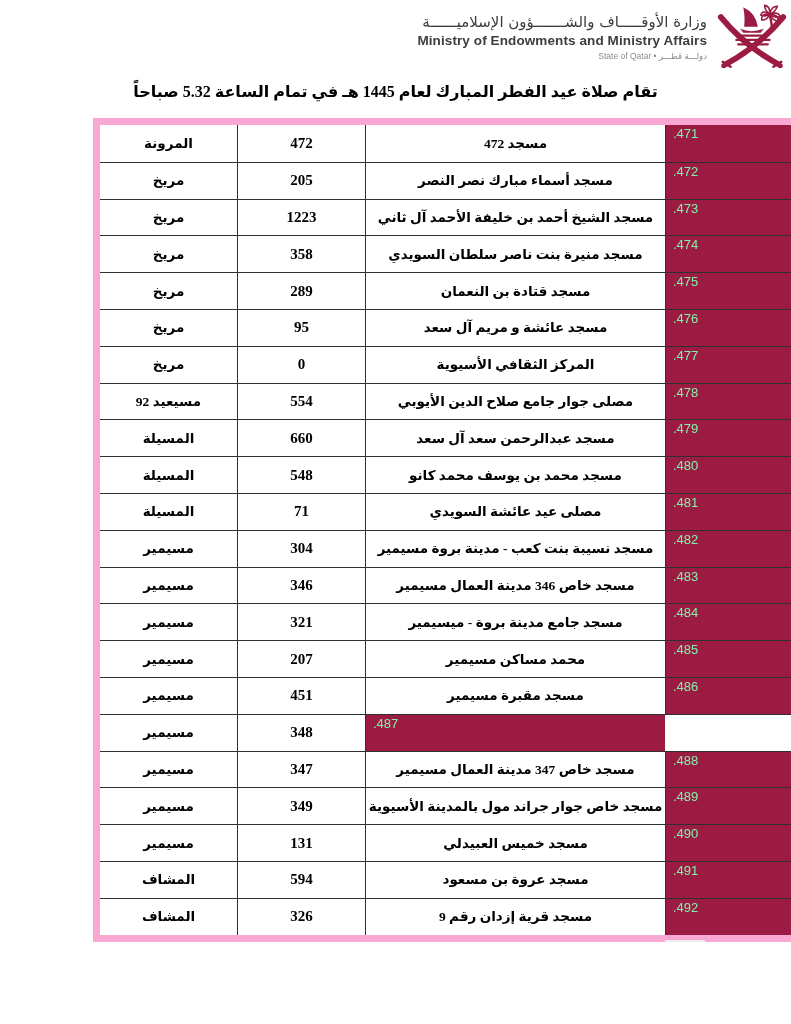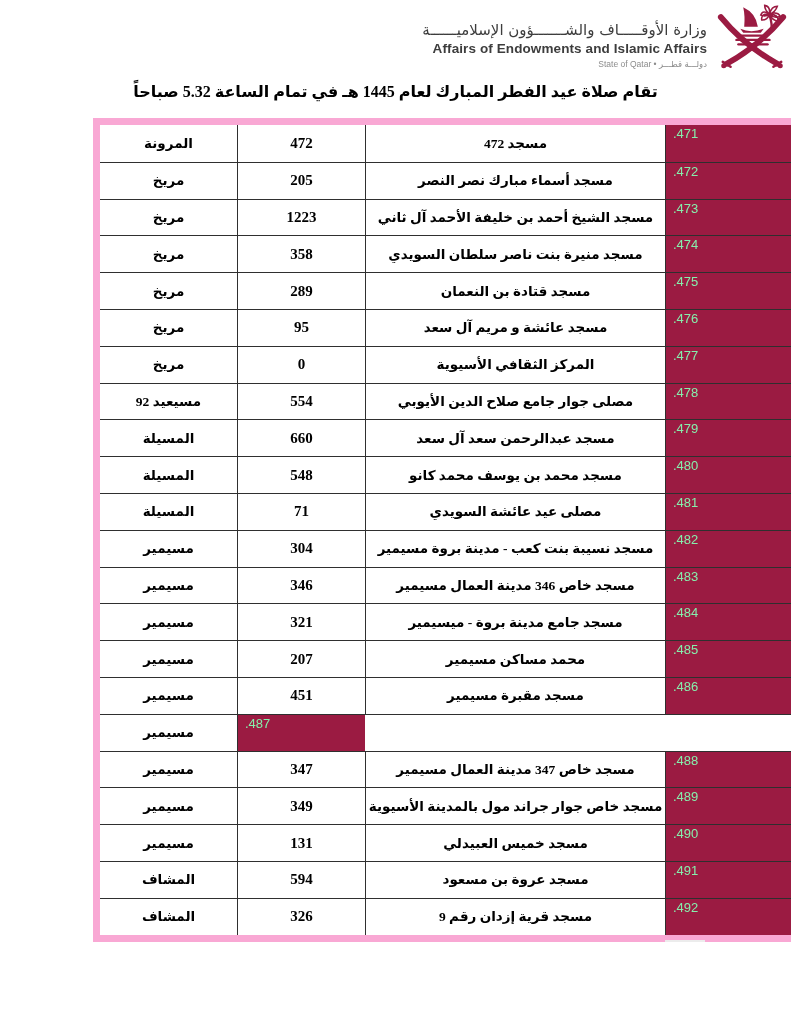--- a/index.html
+++ b/index.html
@@ -8,21 +8,20 @@
     position:relative;
     width:791px;height:1024px;
     background:#ffffff;
     overflow:hidden;
   }
 
   
   .ministry-block{
     position:absolute;top:13px;right:84px;
     text-align:right;
-    margin-top:8px;
   }
   .ministry-ar{
     font-family:"DejaVu Sans","Liberation Sans",sans-serif;
     font-size:15px;line-height:19px;color:#3d3d3d;
     direction:rtl;
   }
   .ministry-en{
     font-family:"Liberation Sans",sans-serif;
     font-size:13.5px;line-height:17px;font-weight:bold;color:#3d3d3d;
     letter-spacing:.1px;
@@ -84,21 +83,21 @@
     background:#ececec;
   }
 </style>
 </head>
 <body>
 
 <div class="page">
 
   <div class="ministry-block">
     <div class="ministry-ar">وزارة الأوقـــــاف والشـــــــؤون الإسلاميــــــة</div>
-    <div class="ministry-en">Affairs of Endowments and Islamic Affairs</div>
+    <div class="ministry-en">Ministry of Endowments and Ministry Affairs</div>
     <div class="state-line">State of Qatar • دولـــة قطـــر</div>
   </div>
 
   <svg class="logo" viewBox="0 0 76 72" xmlns="http://www.w3.org/2000/svg">
     <g fill="#9b1b42" stroke="#9b1b42">
 
       <path d="M6,15 Q30,44 64,63" fill="none" stroke-width="6" stroke-linecap="round"></path>
       <path d="M70,15 Q46,44 12,63" fill="none" stroke-width="6" stroke-linecap="round"></path>
       <path d="M60,66 l8,-5" fill="none" stroke-width="2.6" stroke-linecap="round"></path>
       <path d="M16,66 l-8,-5" fill="none" stroke-width="2.6" stroke-linecap="round"></path>
@@ -227,20 +226,21 @@
 
   <div class="row">
     <div class="cell area">مسيمير</div>
     <div class="cell count">451</div>
     <div class="cell name">مسجد مقبرة مسيمير</div>
     <div class="cell no">.486</div>
   </div>
 
   <div class="row">
     <div class="cell area">مسيمير</div>
+    <div class="cell count">348</div>
     <div class="cell no">.487</div>
   </div>
 
   <div class="row">
     <div class="cell area">مسيمير</div>
     <div class="cell count">347</div>
     <div class="cell name">مسجد خاص 347 مدينة العمال مسيمير</div>
     <div class="cell no">.488</div>
   </div>
 

